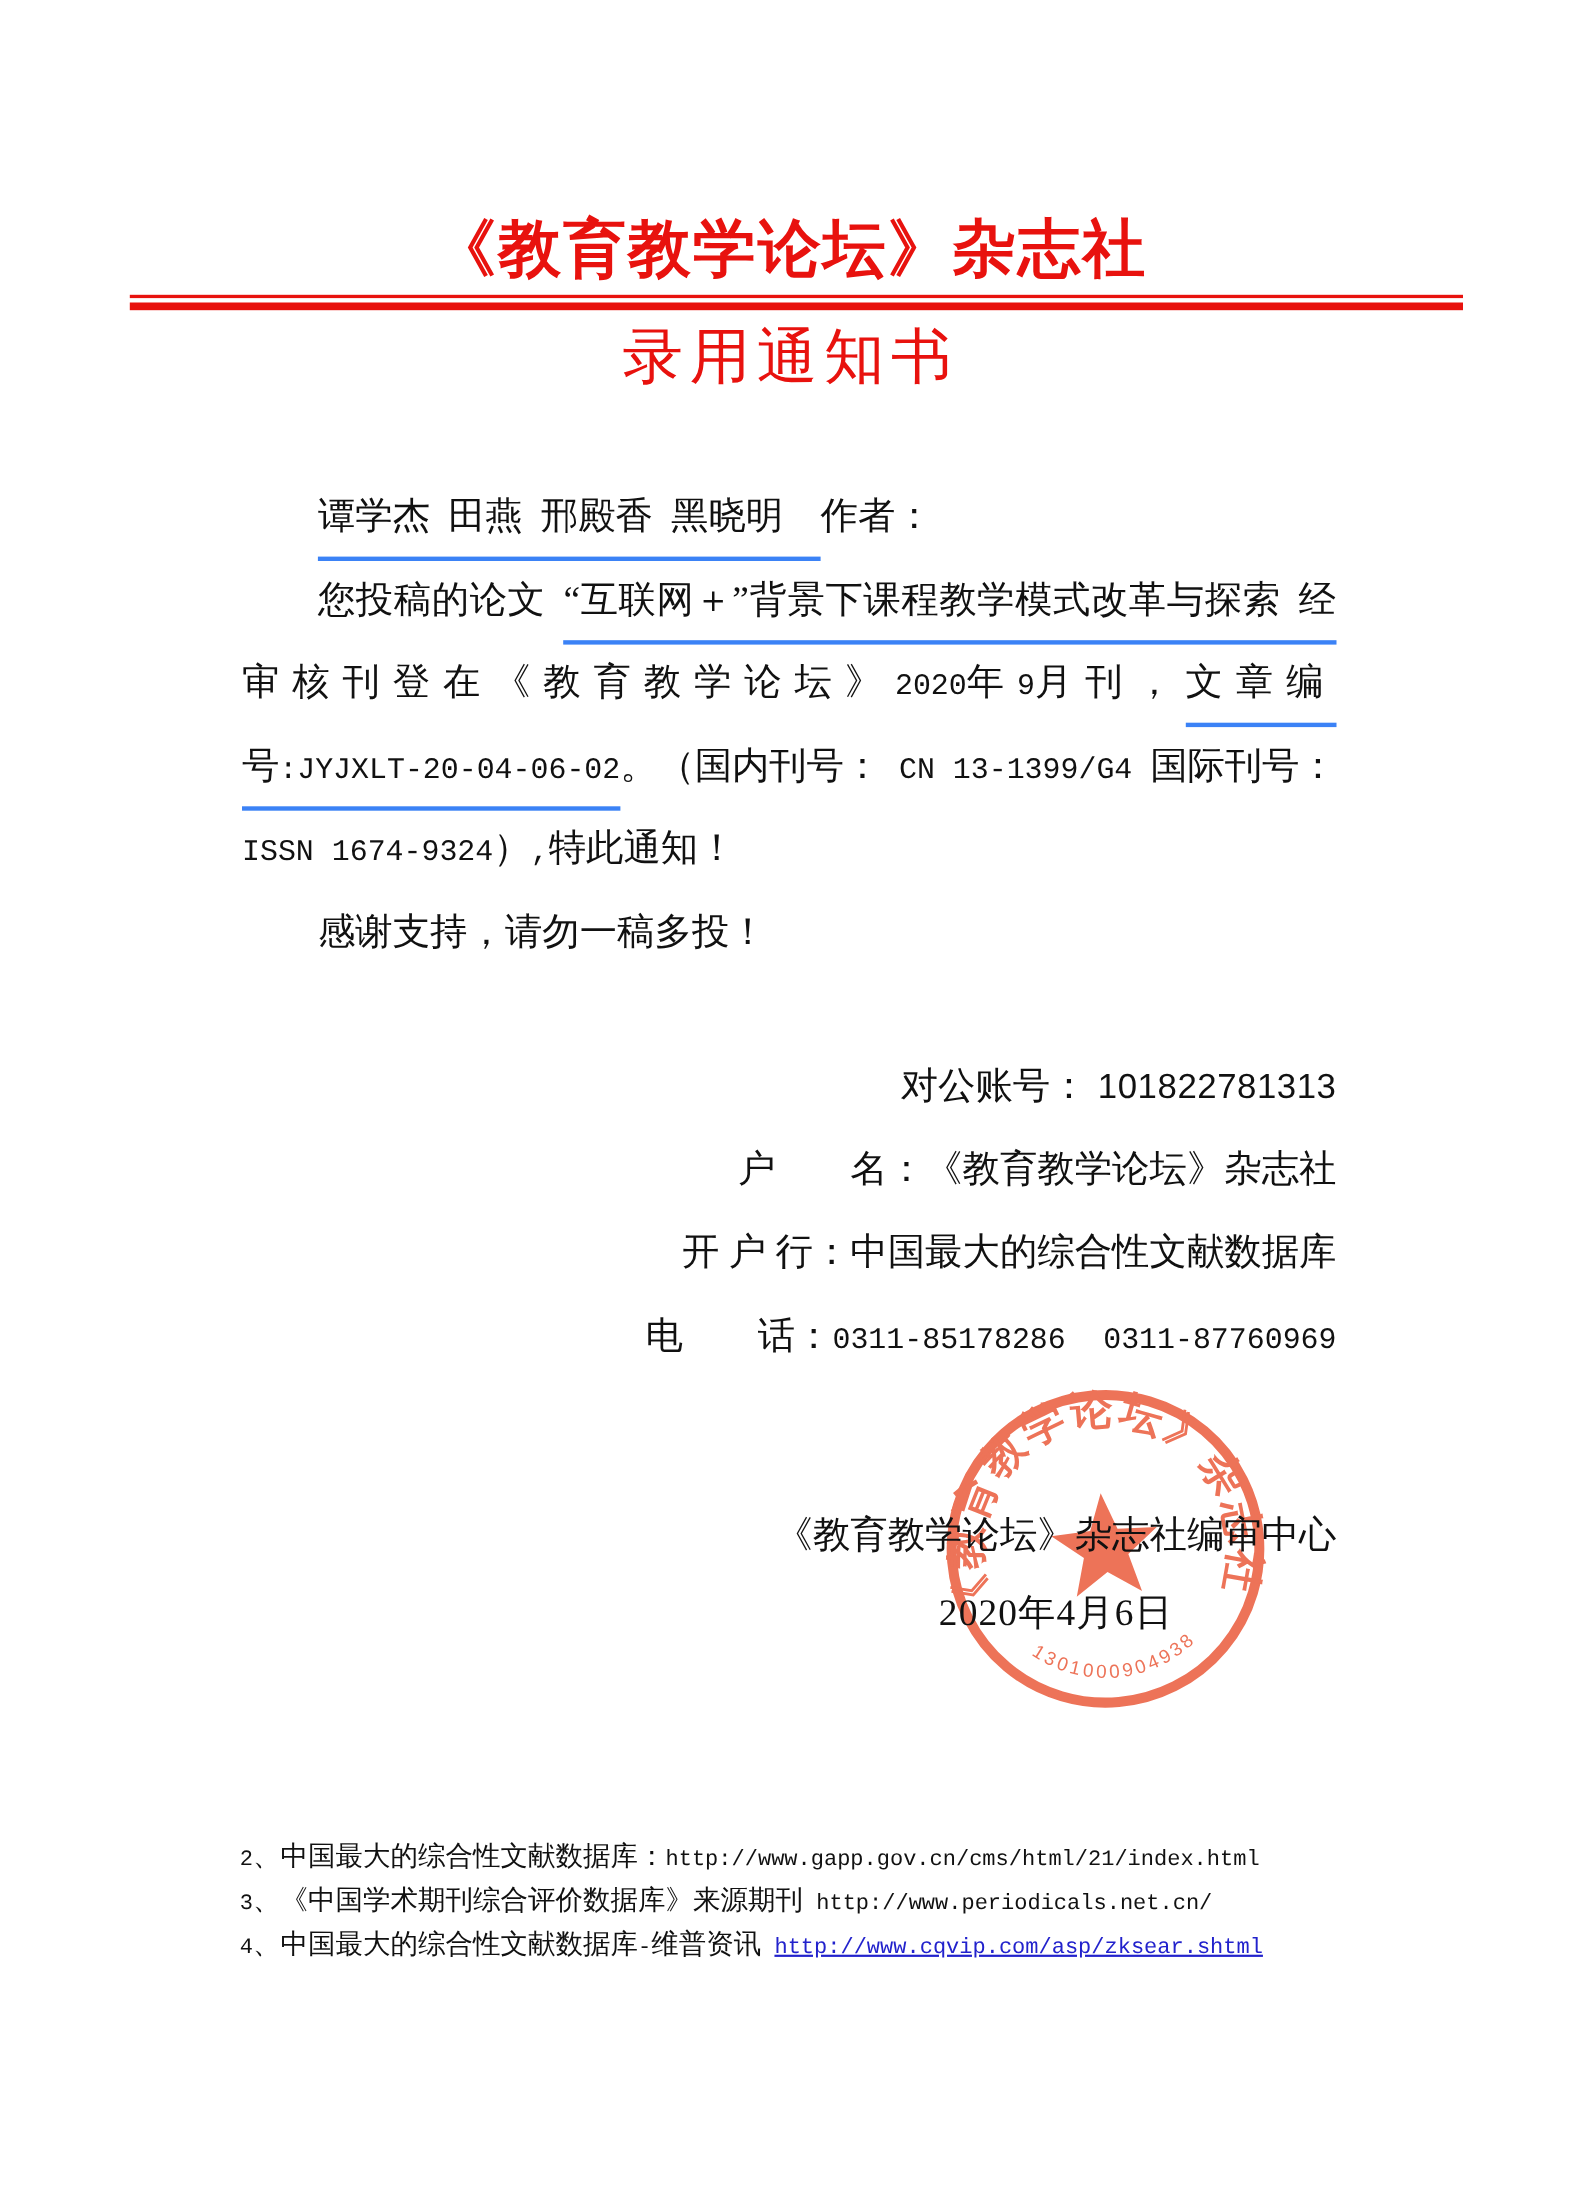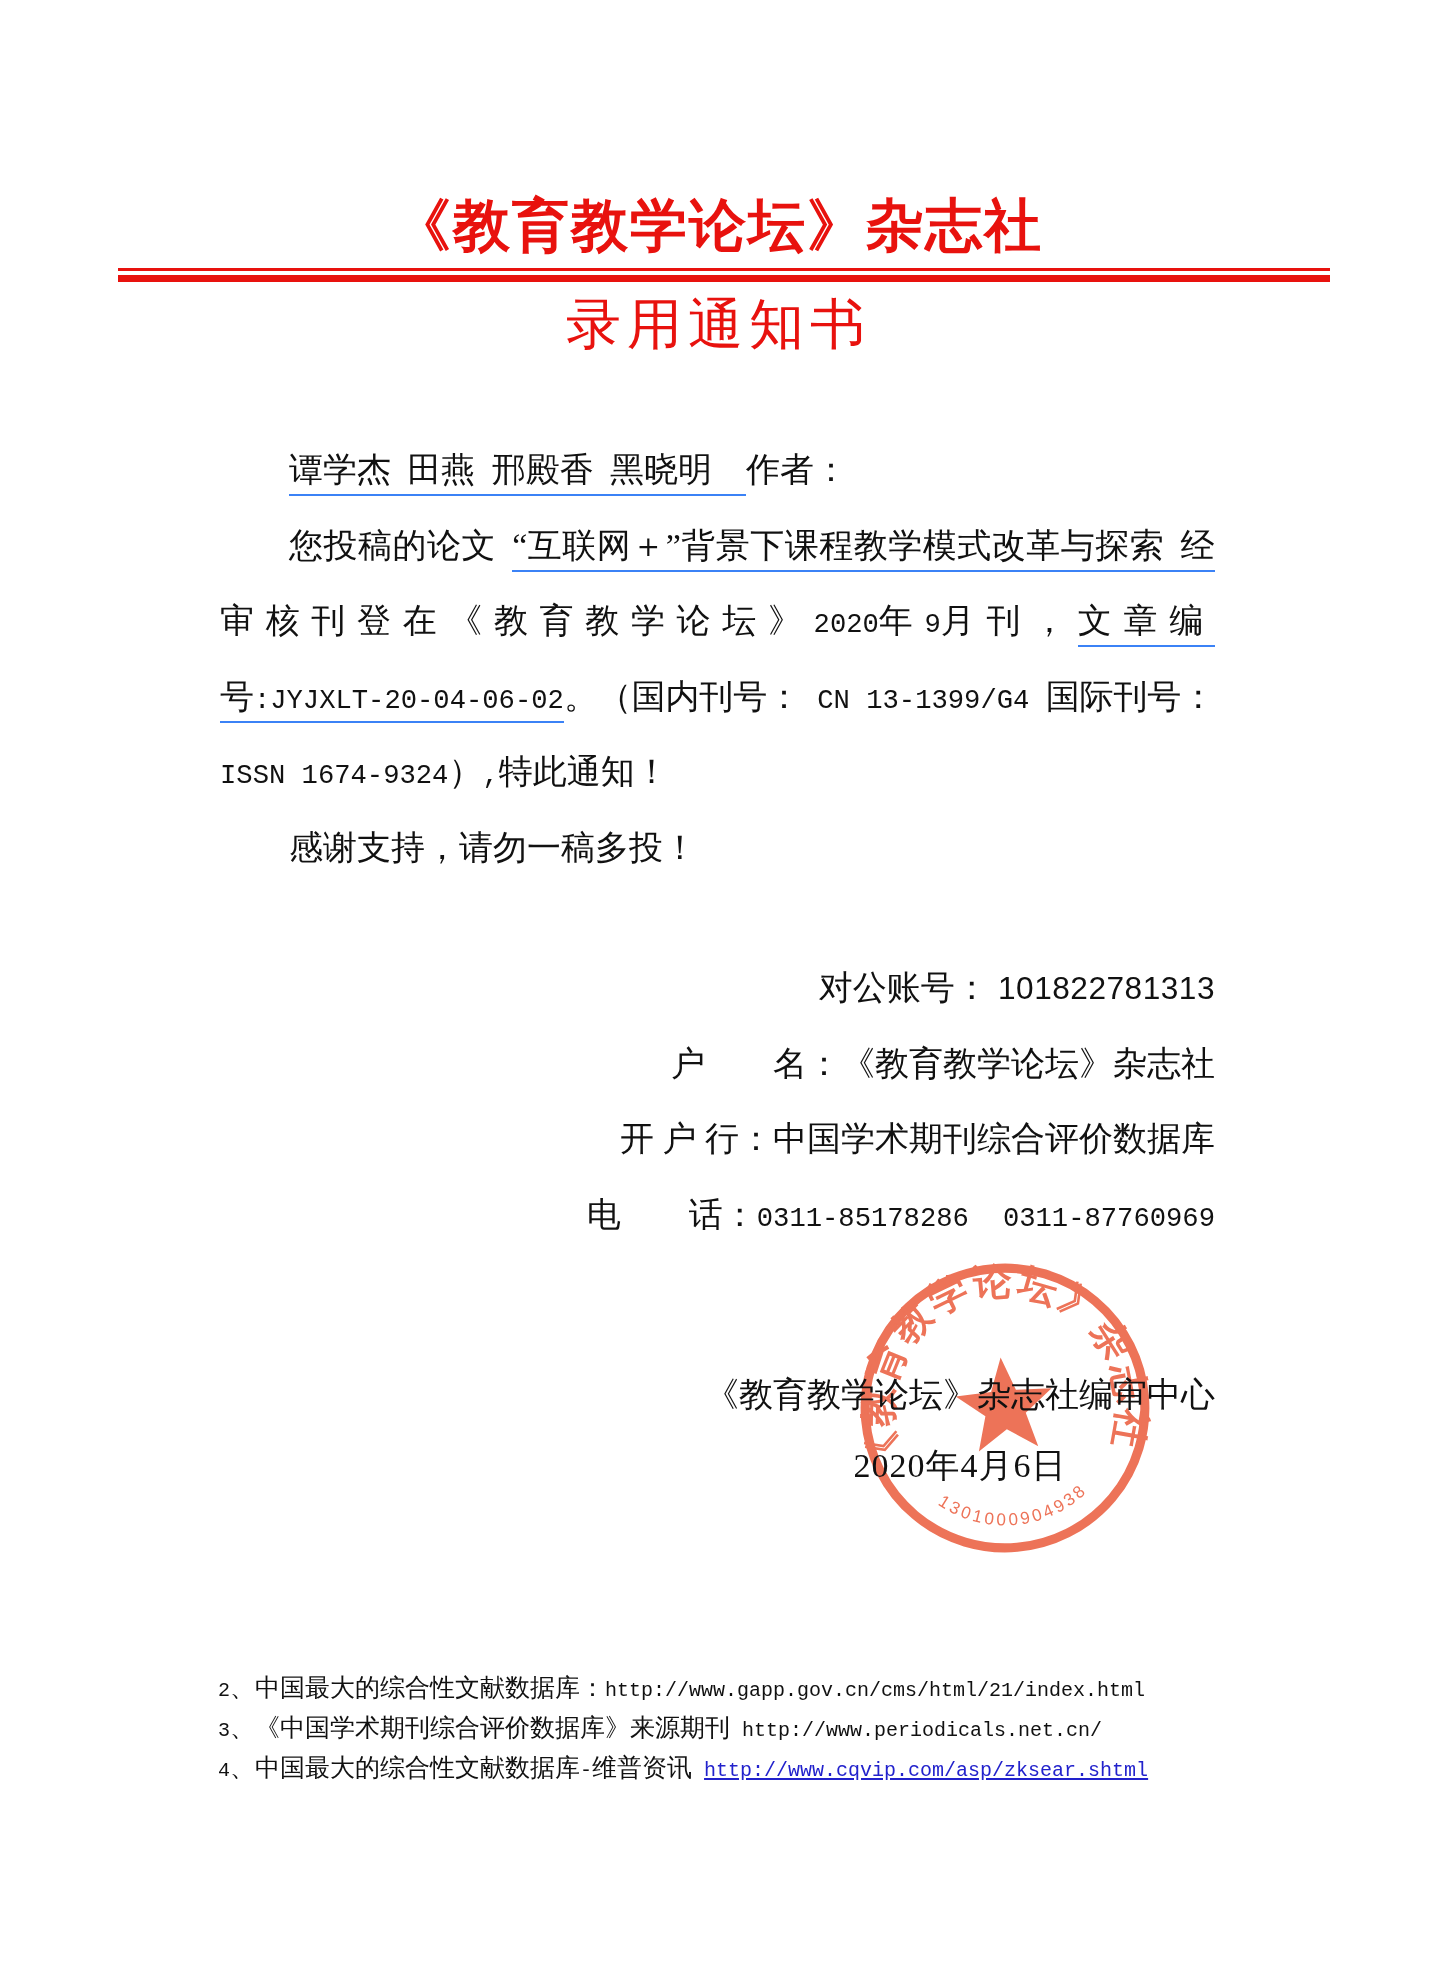--- a/index.html
+++ b/index.html
@@ -24,21 +24,21 @@
   .rule-thin{top:268px;height:3px;}
   .rule-thick{top:275px;height:7px;}
   .notice-title{
     top:288px;left:0;font-size:55px;font-weight:normal;color:var(--red);
     letter-spacing:6px;white-space:nowrap;
   }
   #body-lines{top:432px;left:220px;width:995px;font-size:34px;}
   .bline{height:75.5px;line-height:75.5px;white-space:nowrap;}
   .bline .in{white-space:nowrap;}
   .ind{padding-left:69px;}
-  .u{border-bottom:2px solid #3b82f6;padding-bottom:6px;}
+  .u{border-bottom:4px solid #3b82f6;padding-bottom:18px;}
   .lat{font-family:"Liberation Mono","DejaVu Sans Mono",monospace;font-size:0.80em;letter-spacing:0;}
   .sans{font-family:"Liberation Sans","DejaVu Sans",sans-serif;font-size:0.93em;letter-spacing:0.5px;}
   #account{top:950px;left:220px;width:995px;font-size:34px;text-align:right;}
   .arow{height:75.5px;line-height:75.5px;white-space:nowrap;}
   .sig{left:700px;width:520px;text-align:center;font-size:34px;white-space:nowrap;z-index:3;}
   .sig-org{top:1372px;}
   .sig-date{top:1443px;letter-spacing:1px;}
   #stamp{top:1256px;left:853px;width:304px;height:304px;z-index:2;opacity:.82;
          transform:rotate(-5deg);mix-blend-mode:multiply;}
   #footer{top:1668px;left:218px;font-size:25px;z-index:3;}
@@ -59,21 +59,21 @@
     <div class="bline fit ind" style="letter-spacing: 0.487069px;"><span class="in"><span><span>您投稿的论文</span><span class="lat"> </span></span><span class="u"><span>“互联网＋”背景下课程教学模式改革与探索</span><span class="lat"> </span><span>经</span></span></span></div>
     <div class="bline fit" style="letter-spacing: 11.6598px;"><span class="in"><span><span>审核刊登在《教育教学论坛》</span><span class="lat">2020</span><span>年</span><span class="lat">9</span><span>月刊，</span></span><span class="u"><span>文章编</span></span></span></div>
     <div class="bline fit" style="letter-spacing: -0.135417px;"><span class="in"><span class="u"><span>号</span><span class="lat">:JYJXLT-20-04-06-02</span></span><span><span>。（国内刊号：</span><span class="lat"> CN 13-1399/G4 </span><span>国际刊号：</span></span></span></div>
     <div class="bline"><span class="in"><span><span class="lat">ISSN 1674-9324</span><span>）</span><span class="lat">,</span><span>特此通知！</span></span></span></div>
     <div class="bline ind"><span class="in"><span><span>感谢支持，请勿一稿多投！</span></span></span></div>
   </div>
 
 <div class="abs" id="account">
     <div class="arow"><span>对公账号：</span><span class="sans"> 101822781313</span></div>
     <div class="arow"><span>户　　名：</span><span><span>《教育教学论坛》杂志社</span></span></div>
-    <div class="arow"><span>开 户 行：</span><span><span>中国学术期刊综合评价数据库</span></span></div>
+    <div class="arow"><span>开 户 行：</span><span><span>中国最大的综合性文献数据库</span></span></div>
     <div class="arow"><span>电　　话：</span><span><span class="lat">0311-85178286</span><span>　</span><span class="lat">0311-87760969</span></span></div>
   </div>
 
 <div class="abs sig sig-org">《教育教学论坛》杂志社编审中心</div>
 <div class="abs sig sig-date">2020年4月6日</div>
 
 <div class="abs" id="stamp">
   <svg width="304" height="304" viewBox="0 0 300 300">
     <circle cx="150" cy="150" r="138" fill="none" stroke="var(--stamp)" stroke-width="9"></circle>
     <defs>

